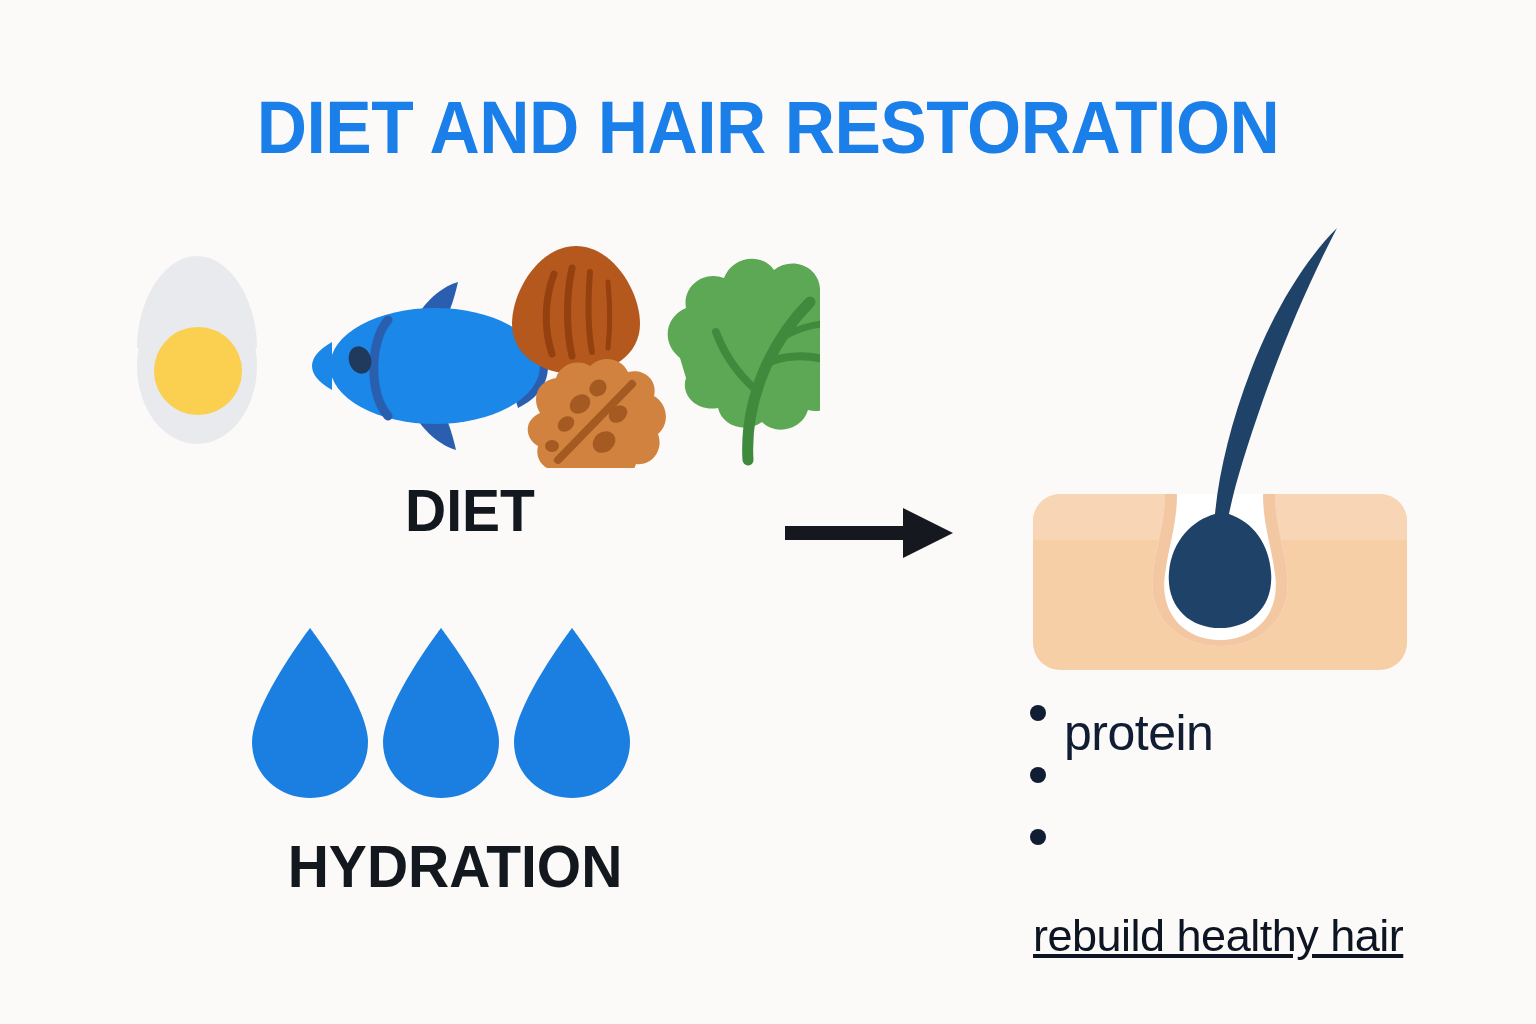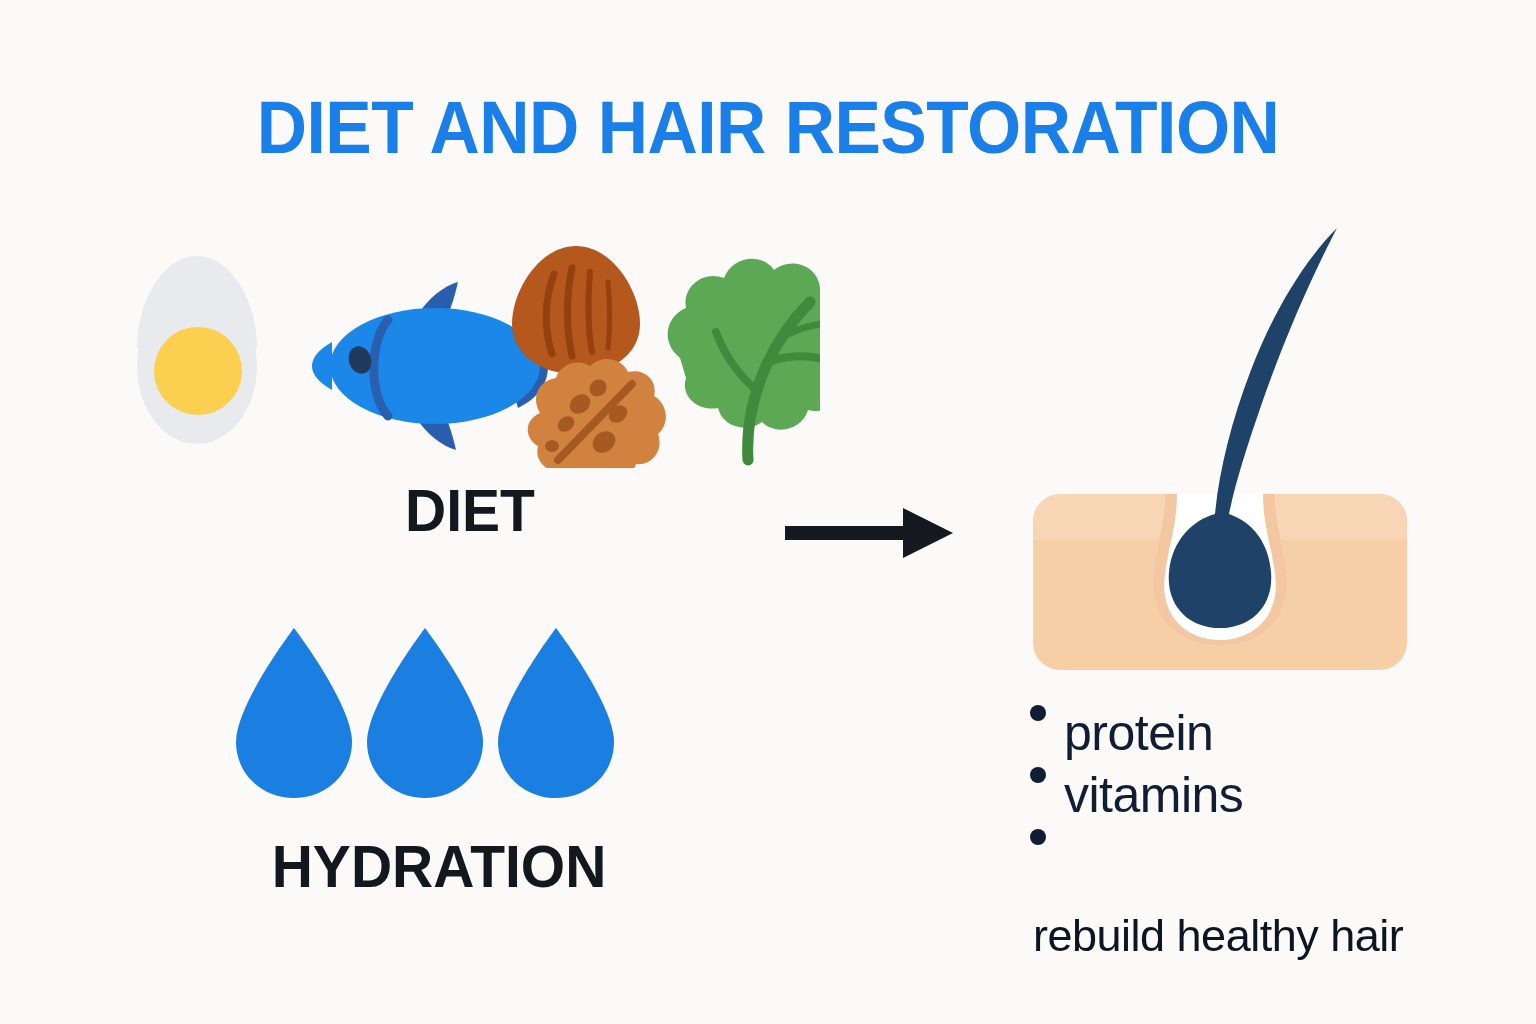--- a/index.html
+++ b/index.html
@@ -62,21 +62,21 @@
     font-size: 60px;
     font-weight: 700;
     color: #13181f;
     letter-spacing: 0px;
     transform: scaleX(0.95);
     transform-origin: center top;
   }
 
   #hydration-group {
     position: absolute;
-    left: 104px;
+    left: 120px;
     top: 620px;
     width: 700px;
     height: 310px;
   }
   #drops {
     position: absolute;
     left: 130px;
     top: 0;
     width: 400px;
     height: 190px;
@@ -138,20 +138,21 @@
     white-space: nowrap;
   }
   #caption {
     position: absolute;
     left: 1033px;
     top: 910px;
     font-size: 45px;
     color: #0d1522;
     letter-spacing: -0.5px;
     white-space: nowrap;
+    text-decoration: underline;
   }
 </style>
 </head>
 <body>
 
 <div id="canvas">
 
   <div id="title">DIET AND HAIR RESTORATION</div>
 
   <div id="diet-group">
@@ -279,21 +280,20 @@
     </svg>
   </div>
 
   <div id="benefits">
     <div class="benefit-row">
       <span class="bullet-dot"></span>
       <span class="benefit-text">protein</span>
     </div>
     <div class="benefit-row">
       <span class="bullet-dot"></span>
-      <span class="benefit-text">vitamins</span>
     </div>
     <div class="benefit-row">
       <span class="bullet-dot"></span>
     </div>
   </div>
 
   <div id="caption">rebuild healthy hair</div>
 
 </div>
 

